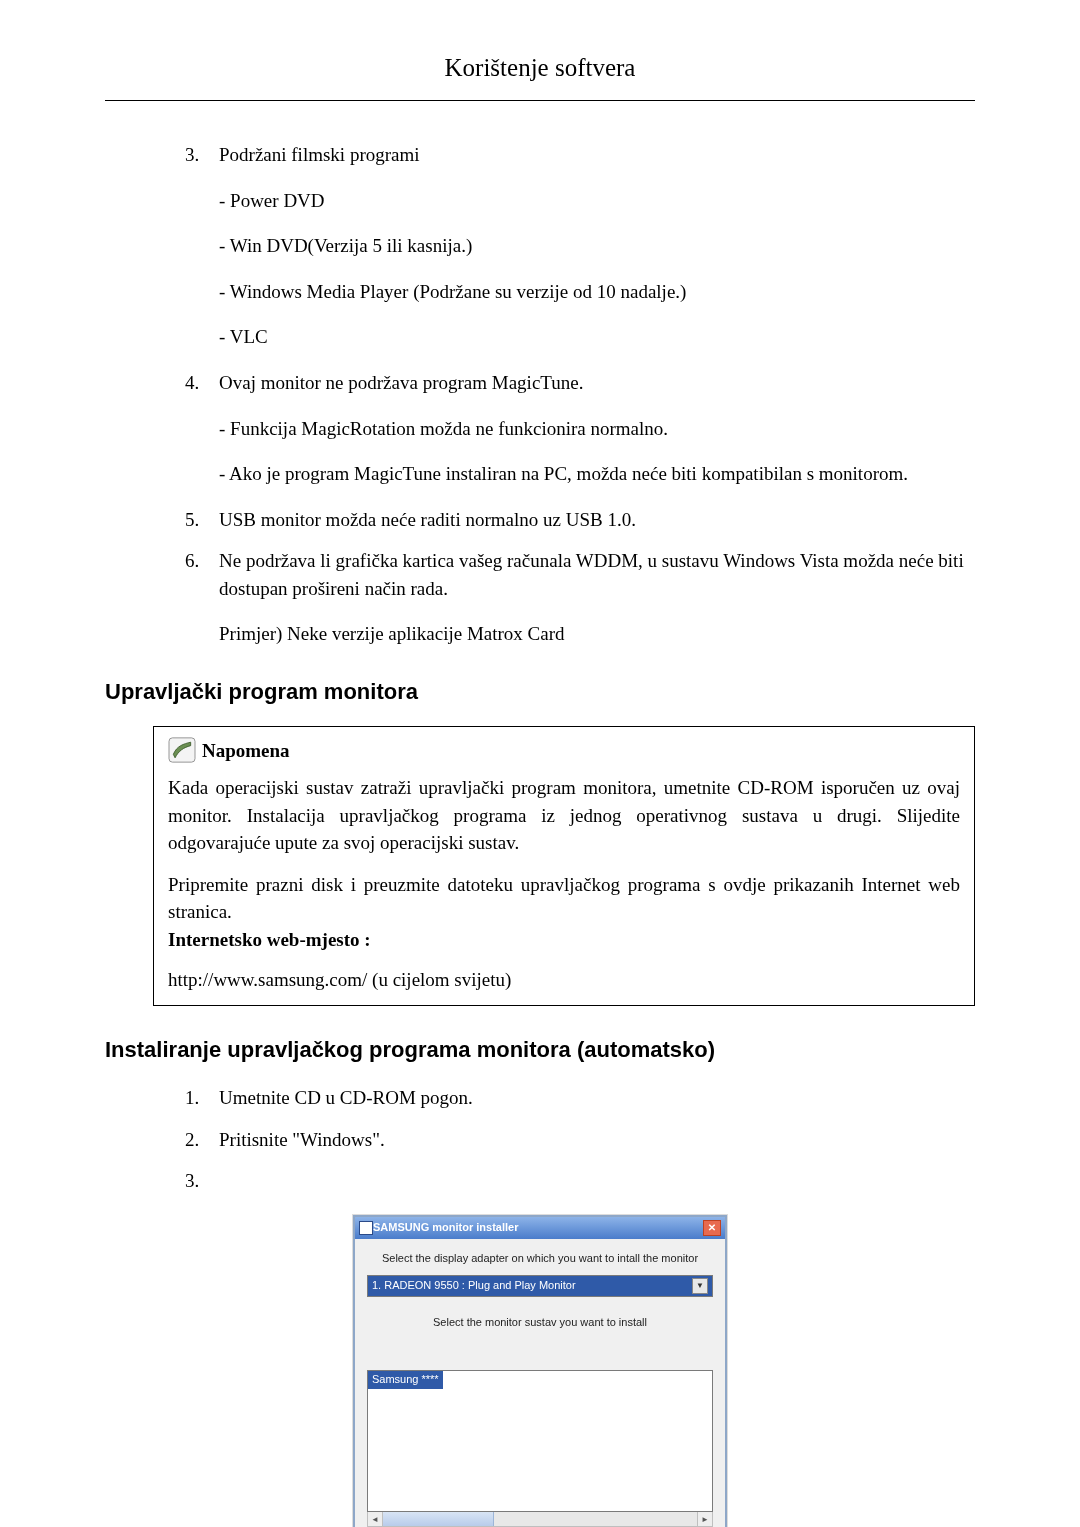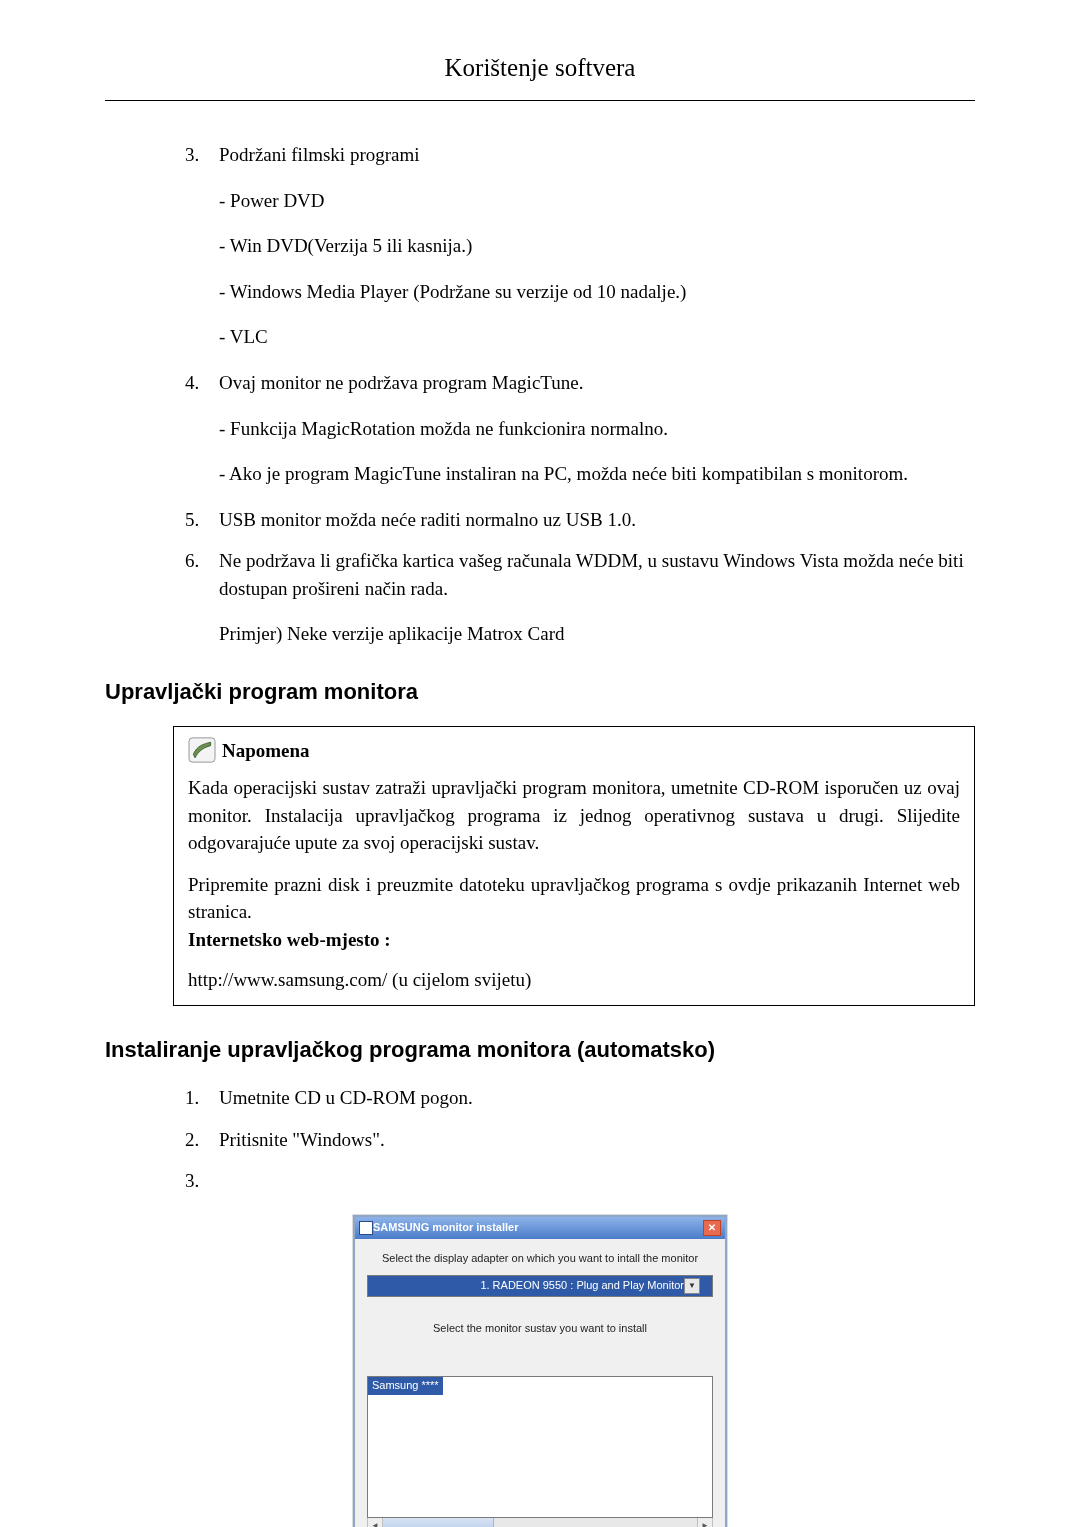--- a/index.html
+++ b/index.html
@@ -52,21 +52,21 @@
     margin: 18px 0;
   }
   h2.section {
     font-family: Arial, Helvetica, sans-serif;
     font-weight: bold;
     font-size: 22px;
     margin: 28px 0 18px 0;
   }
   .note-box {
     border: 1px solid #000;
-    margin-left: 68px;
+    margin-left: 48px;
     padding: 10px 14px 12px 14px;
     text-align: justify;
   }
   .note-title-row {
     display: flex;
     align-items: center;
     gap: 6px;
     margin-bottom: 10px;
   }
   .note-icon {
@@ -109,23 +109,23 @@
     width: 16px; height: 14px;
     display:flex; align-items:center; justify-content:center;
     color:#fff; font-size:10px; line-height:1;
   }
   .dlg-body { padding: 10px 12px 12px 12px; }
   .dlg-label { text-align:center; margin: 2px 0 8px 0; color:#222;}
   .dlg-select {
     background: #2f5aa8;
     color:#fff;
     border: 1px solid #7a7a7a;
-    padding: 2px 12px;
-    display:flex; justify-content:flex-end; align-items:center;
-    margin-bottom: 24px;
+    padding: 2px 4px;
+    display:flex; justify-content:space-between; align-items:center;
+    margin-bottom: 18px;
   }
   .dlg-select .caret {
     width: 14px; height:14px;
     background:#e8e8e8;
     border:1px solid #888;
     display:flex; align-items:center; justify-content:center;
     color:#333; font-size:8px;
   }
   .dlg-list {
     border: 1px solid #7a7a7a;

